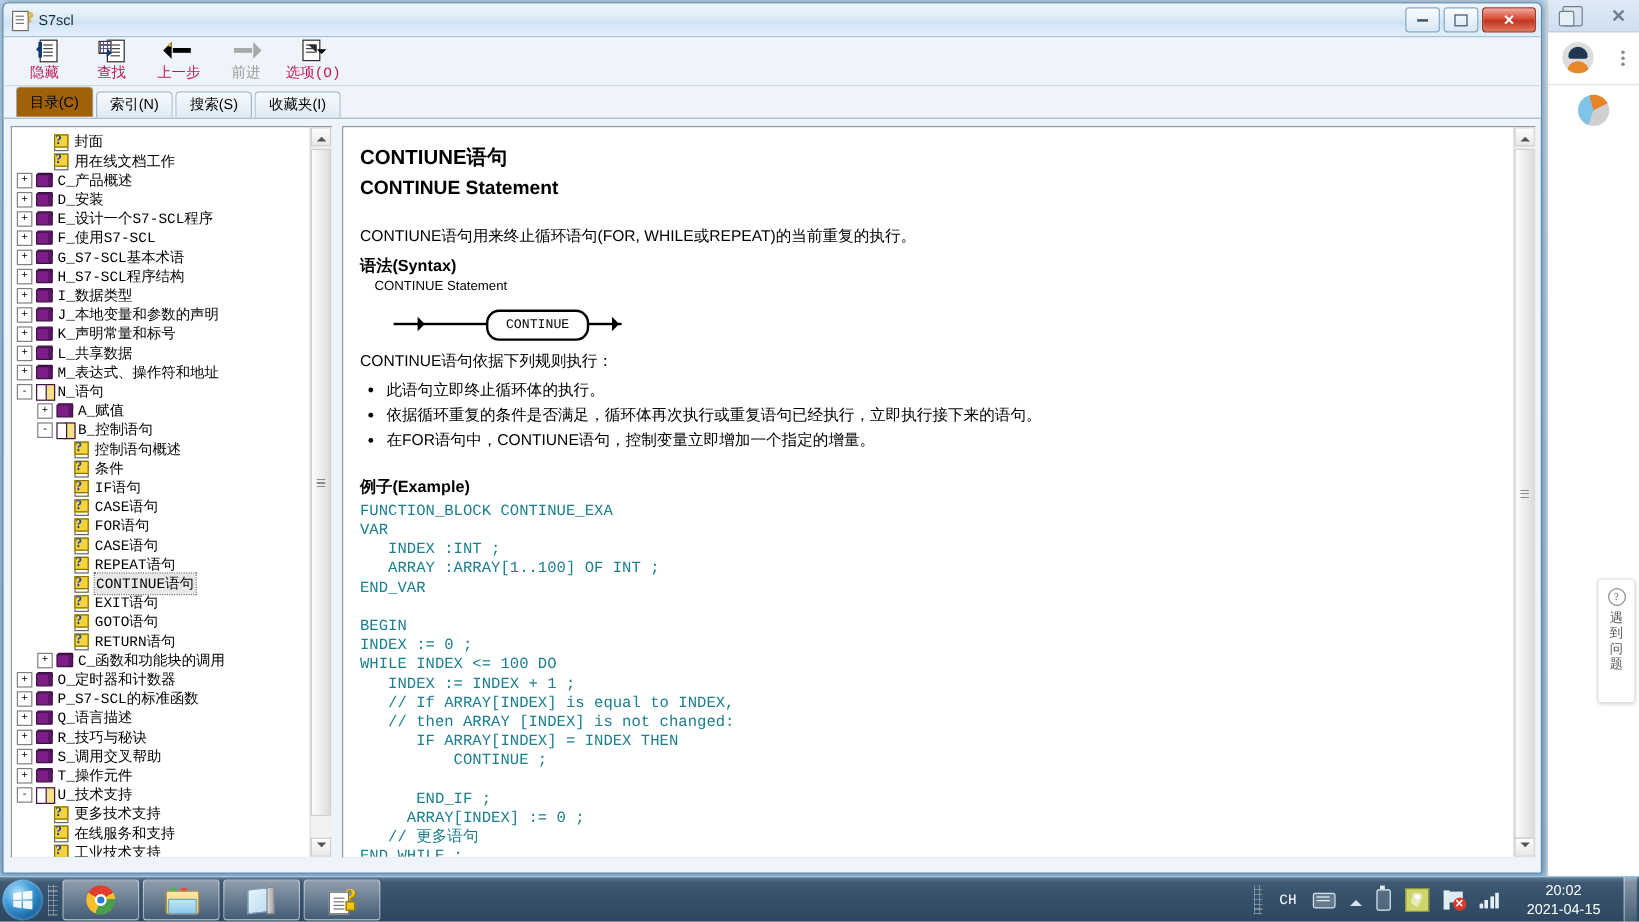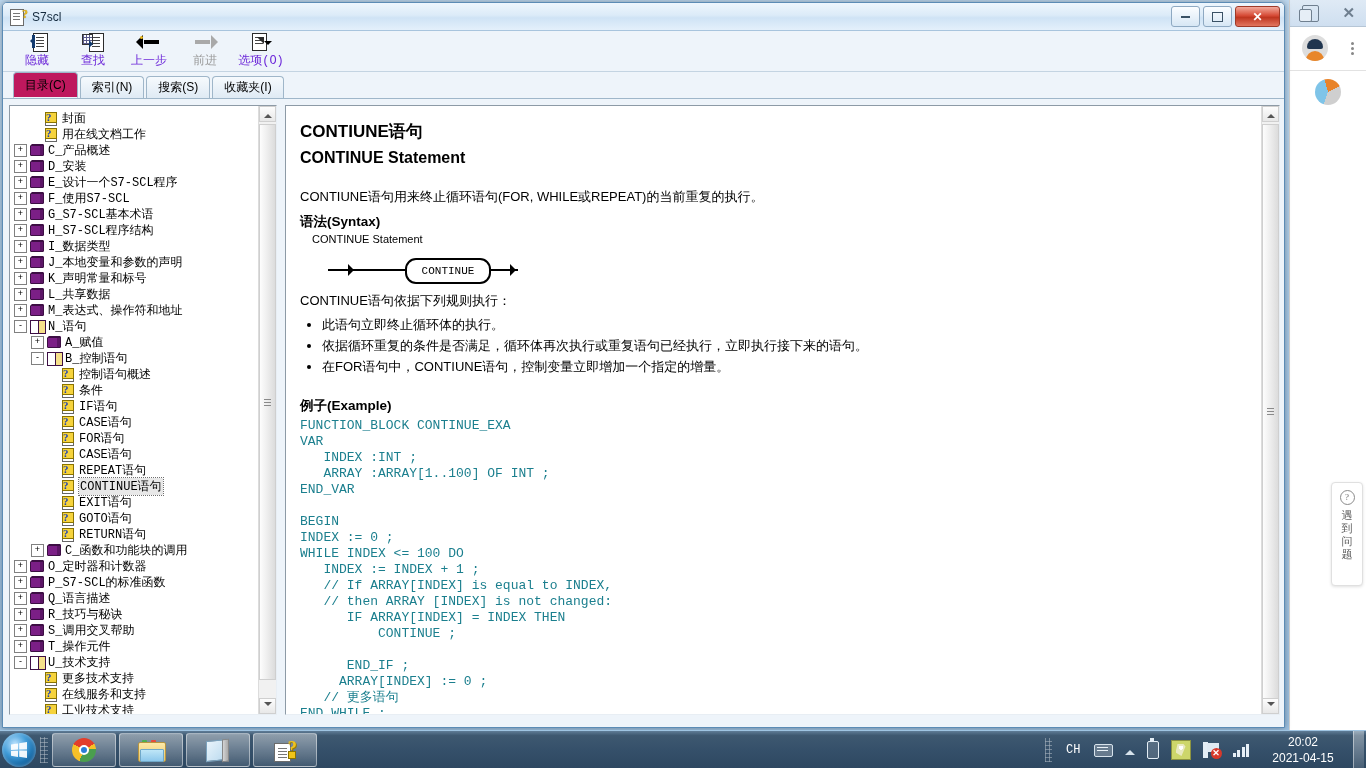--- a/index.html
+++ b/index.html
@@ -141,21 +141,21 @@
 
   
   #toolbar{
     height:40px; background:#eef4fa; border-bottom:1px solid #c4d4e2;
     display:flex; align-items:center; padding-left:8px; gap:4px;
   }
   .tbtn{
     width:52px; height:38px; display:flex; flex-direction:column;
     align-items:center; justify-content:center; cursor:default;
   }
-  .tbtn .lbl{ font-size:12px; color:#6d28d9; margin-top:1px;}
+  .tbtn .lbl{ font-size:12px; color:#be185d; margin-top:1px;}
   .tbtn.disabled .lbl{ color:#9a9a9a;}
   .ic{ width:22px;height:18px; position:relative;}
   
   .ic-hide .panel{position:absolute;right:0;top:0;width:13px;height:17px;background:#fff;border:1px solid #2b2b2b;}
   .ic-hide .panel:after{content:"";position:absolute;left:2px;top:3px;width:8px;height:1px;background:#444;box-shadow:0 3px 0 #444,0 6px 0 #444,0 9px 0 #444;}
   .ic-hide .arr{position:absolute;left:0;top:4px;width:0;height:0;border:4px solid transparent;border-right-color:#123a6e;}
   .ic-hide .bar{position:absolute;left:6px;top:2px;width:3px;height:13px;background:#123a6e;}
   
   .ic-find .panel{position:absolute;right:0;top:0;width:13px;height:17px;background:#fff;border:1px solid #2b2b2b;}
   .ic-find .panel:after{content:"";position:absolute;left:2px;top:3px;width:8px;height:1px;background:#444;box-shadow:0 3px 0 #444,0 6px 0 #444,0 9px 0 #444;}
@@ -184,21 +184,21 @@
     padding-left:10px; border-bottom:1px solid #9fb6c9;
   }
   .tab{
     height:21px; padding:0 11px; font-size:12px; color:#000;
     display:flex;align-items:center;
     background:linear-gradient(180deg,#f6fafd,#dfeaf4);
     border:1px solid #9fb6c9; border-bottom:none;
     border-radius:4px 4px 0 0; margin-right:2px;
   }
   .tab.active{
-    background:#be185d; height:24px; position:relative; z-index:2;
+    background:#a16207; height:24px; position:relative; z-index:2;
     border-bottom:1px solid #eef4fa;
   }
 
   
   #winbody{ display:flex; height:648px; padding:6px 4px 0 6px; box-sizing:border-box;}
 
   
   #treepane{
     width:268px; height:610px; background:#fff;
     border:2px inset #c5d3df; position:relative; overflow:hidden;

